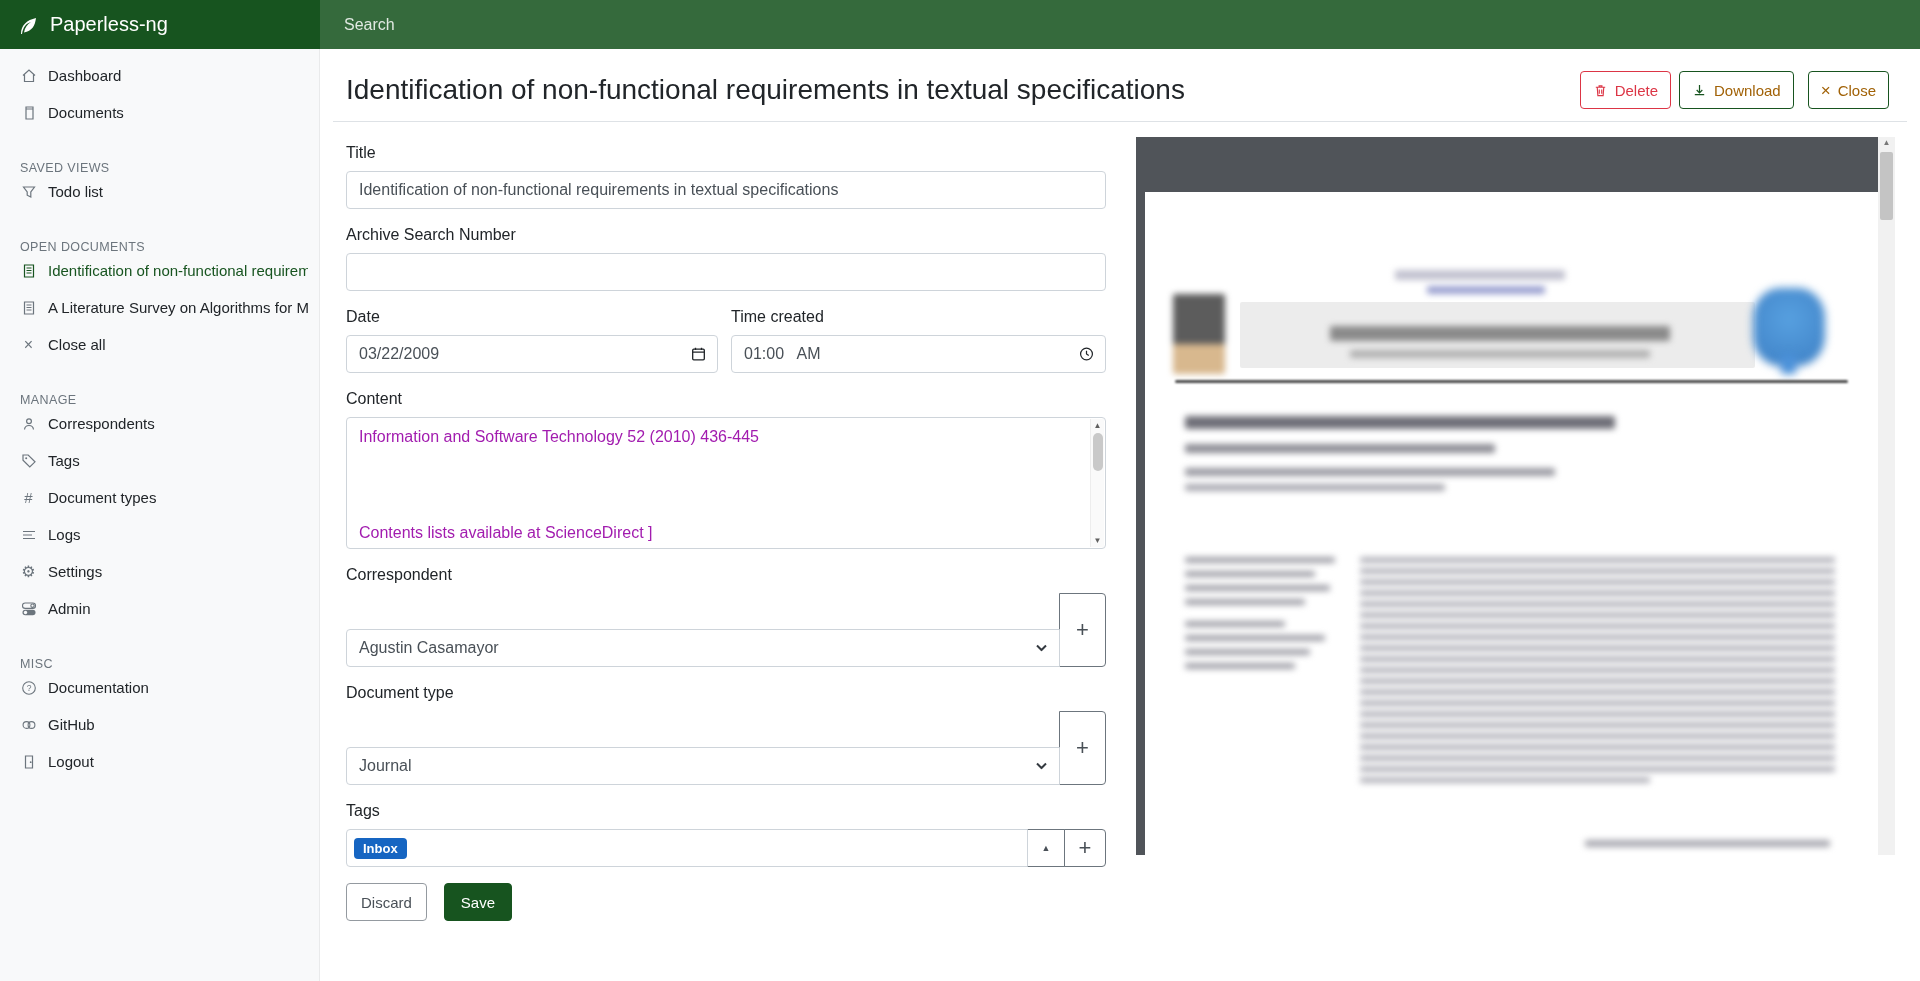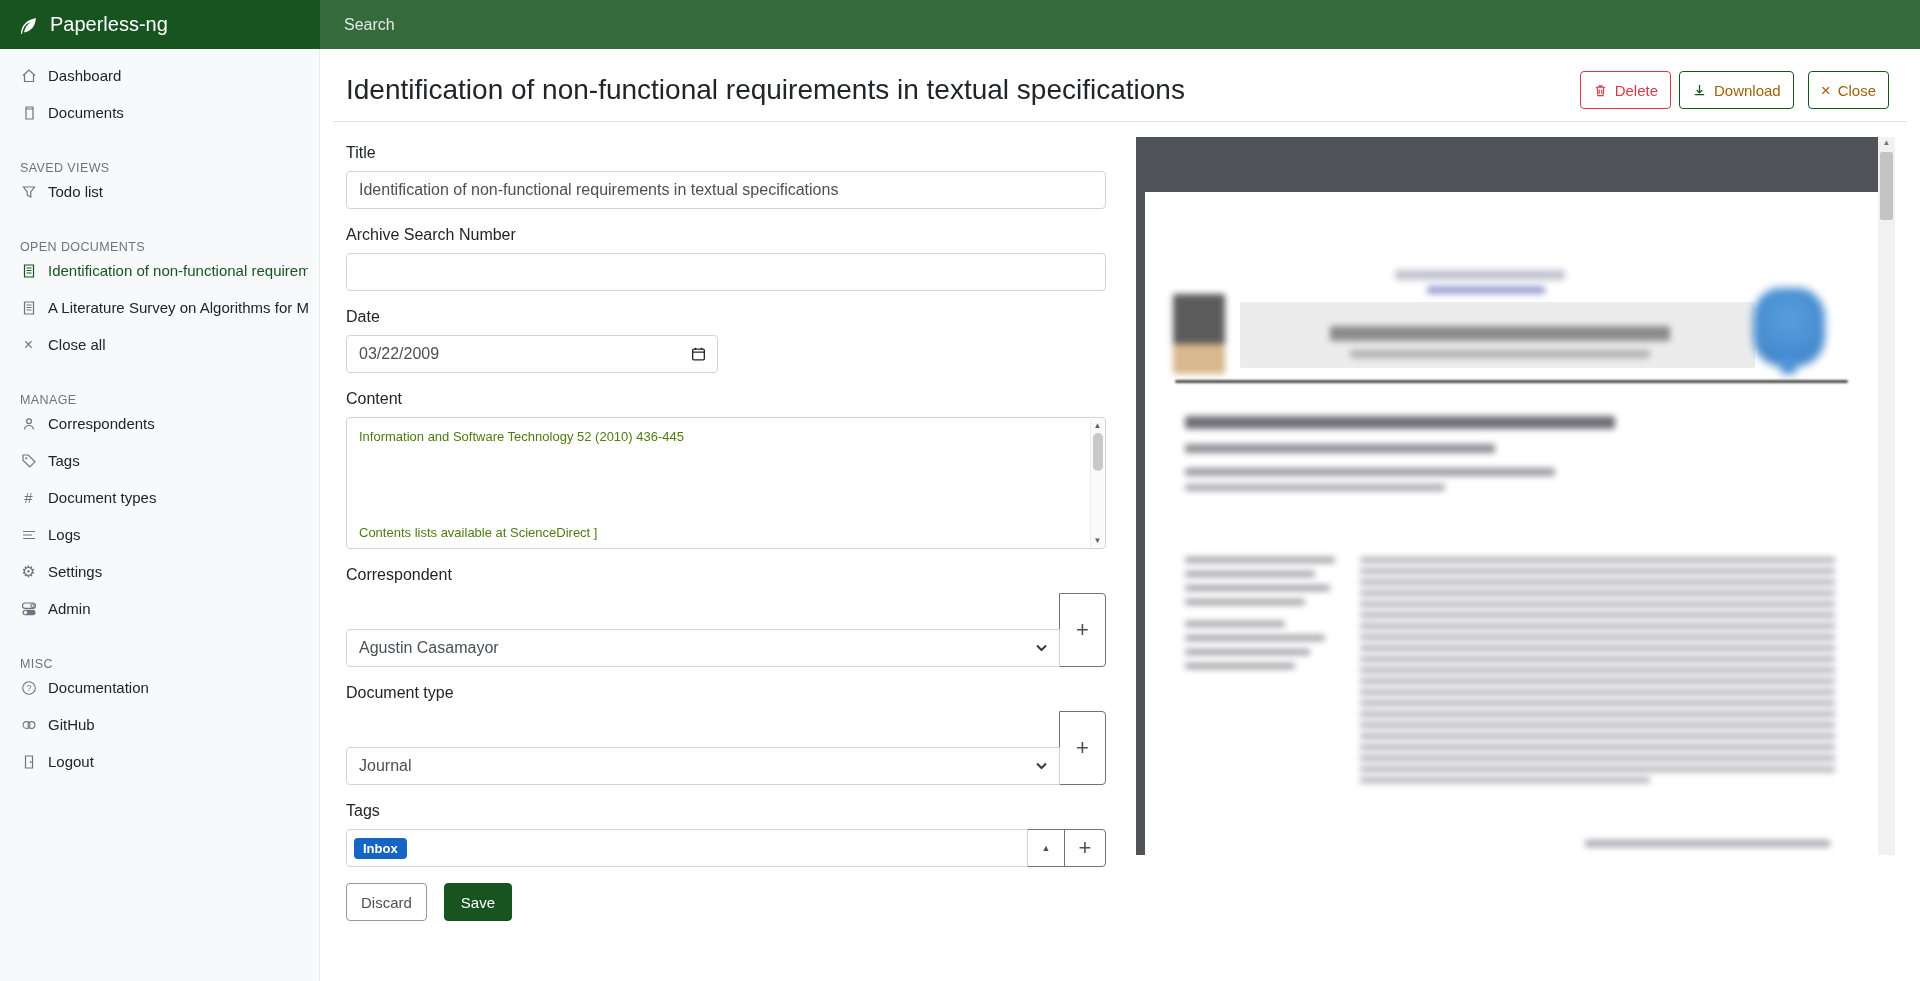--- a/index.html
+++ b/index.html
@@ -49,22 +49,22 @@
   .f-label { display:block; font-size:16px; line-height:20px; color:#212529; margin-bottom:8px; }
   .control { height:38px; border:1px solid #ced4da; border-radius:4px; background:#fff;
     display:flex; align-items:center; padding:0 12px; font-size:16px; color:#495057; position:relative; }
   .date-row { display:flex; gap:13px; }
   .w-date { width:372px; } .w-time { flex:1; }
   .icon-right { position:absolute; right:11px; top:50%; transform:translateY(-50%); color:#212529; }
   .time-val { word-spacing:9px; }
 
   .textarea-box { position:relative; height:132px; border:1px solid #ced4da; border-radius:4px;
     background:#fff; overflow:hidden; }
-  .textarea-text { position:absolute; inset:0 16px 0 0; padding:7px 12px; font-size:13px;
-    line-height:24px; color:#4d7c0f; white-space:pre-wrap; overflow:hidden; }
+  .textarea-text { position:absolute; inset:0 16px 0 0; padding:7px 12px; font-size:16px;
+    line-height:24px; color:#a21caf; white-space:pre-wrap; overflow:hidden; }
   .ta-scroll { position:absolute; right:1px; top:1px; bottom:1px; width:14px; background:#fafafa;
     border-left:1px solid #ededed; }
   .ta-arrow { position:absolute; left:0; width:100%; text-align:center; font-size:8px; color:#606060; }
   .ta-up { top:2px; } .ta-down { bottom:2px; }
   .ta-thumb { position:absolute; left:2px; width:10px; top:14px; height:38px; background:#c9c9c9; border-radius:5px; }
 
   .group { display:flex; }
   .sel { flex:1; border-radius:4px 0 0 4px; cursor:pointer;margin-top:36px; }
   .chev { position:absolute; right:12px; top:50%; transform:translateY(-50%); }
   .gbtn { border:1px solid #6c757d; background:#fff; color:#495057; cursor:pointer;
@@ -290,20 +290,32 @@
           <span>03/22/2009</span>
           <span class="icon-right">
             <svg width="15" height="15" viewBox="0 0 16 16">
                 <rect x="1.8" y="2.8" width="12.4" height="11.4" rx="1.2" fill="none" stroke="#212529" stroke-width="1.4"></rect>
                 <path d="M1.8 6h12.4" stroke="#212529" stroke-width="1.4"></path>
                 <path d="M4.8 1.4v2.4M11.2 1.4v2.4" stroke="#212529" stroke-width="1.4"></path>
               </svg>
           </span>
         </div>
       </div>
+      <div class="w-time">
+        <label class="f-label">Time created</label>
+        <div class="control">
+          <span class="time-val">01:00 AM</span>
+          <span class="icon-right">
+            <svg width="15" height="15" viewBox="0 0 16 16">
+                <circle cx="8" cy="8" r="6.3" fill="none" stroke="#212529" stroke-width="1.3"></circle>
+                <path d="M8 4.5V8l2.4 1.6" fill="none" stroke="#212529" stroke-width="1.3"></path>
+              </svg>
+          </span>
+        </div>
+      </div>
     </div>
 
     <div class="field">
       <label class="f-label">Content</label>
       <div class="textarea-box">
         <div class="textarea-text">Information and Software Technology 52 (2010) 436-445
 
 
 
 Contents lists available at ScienceDirect ]</div>

